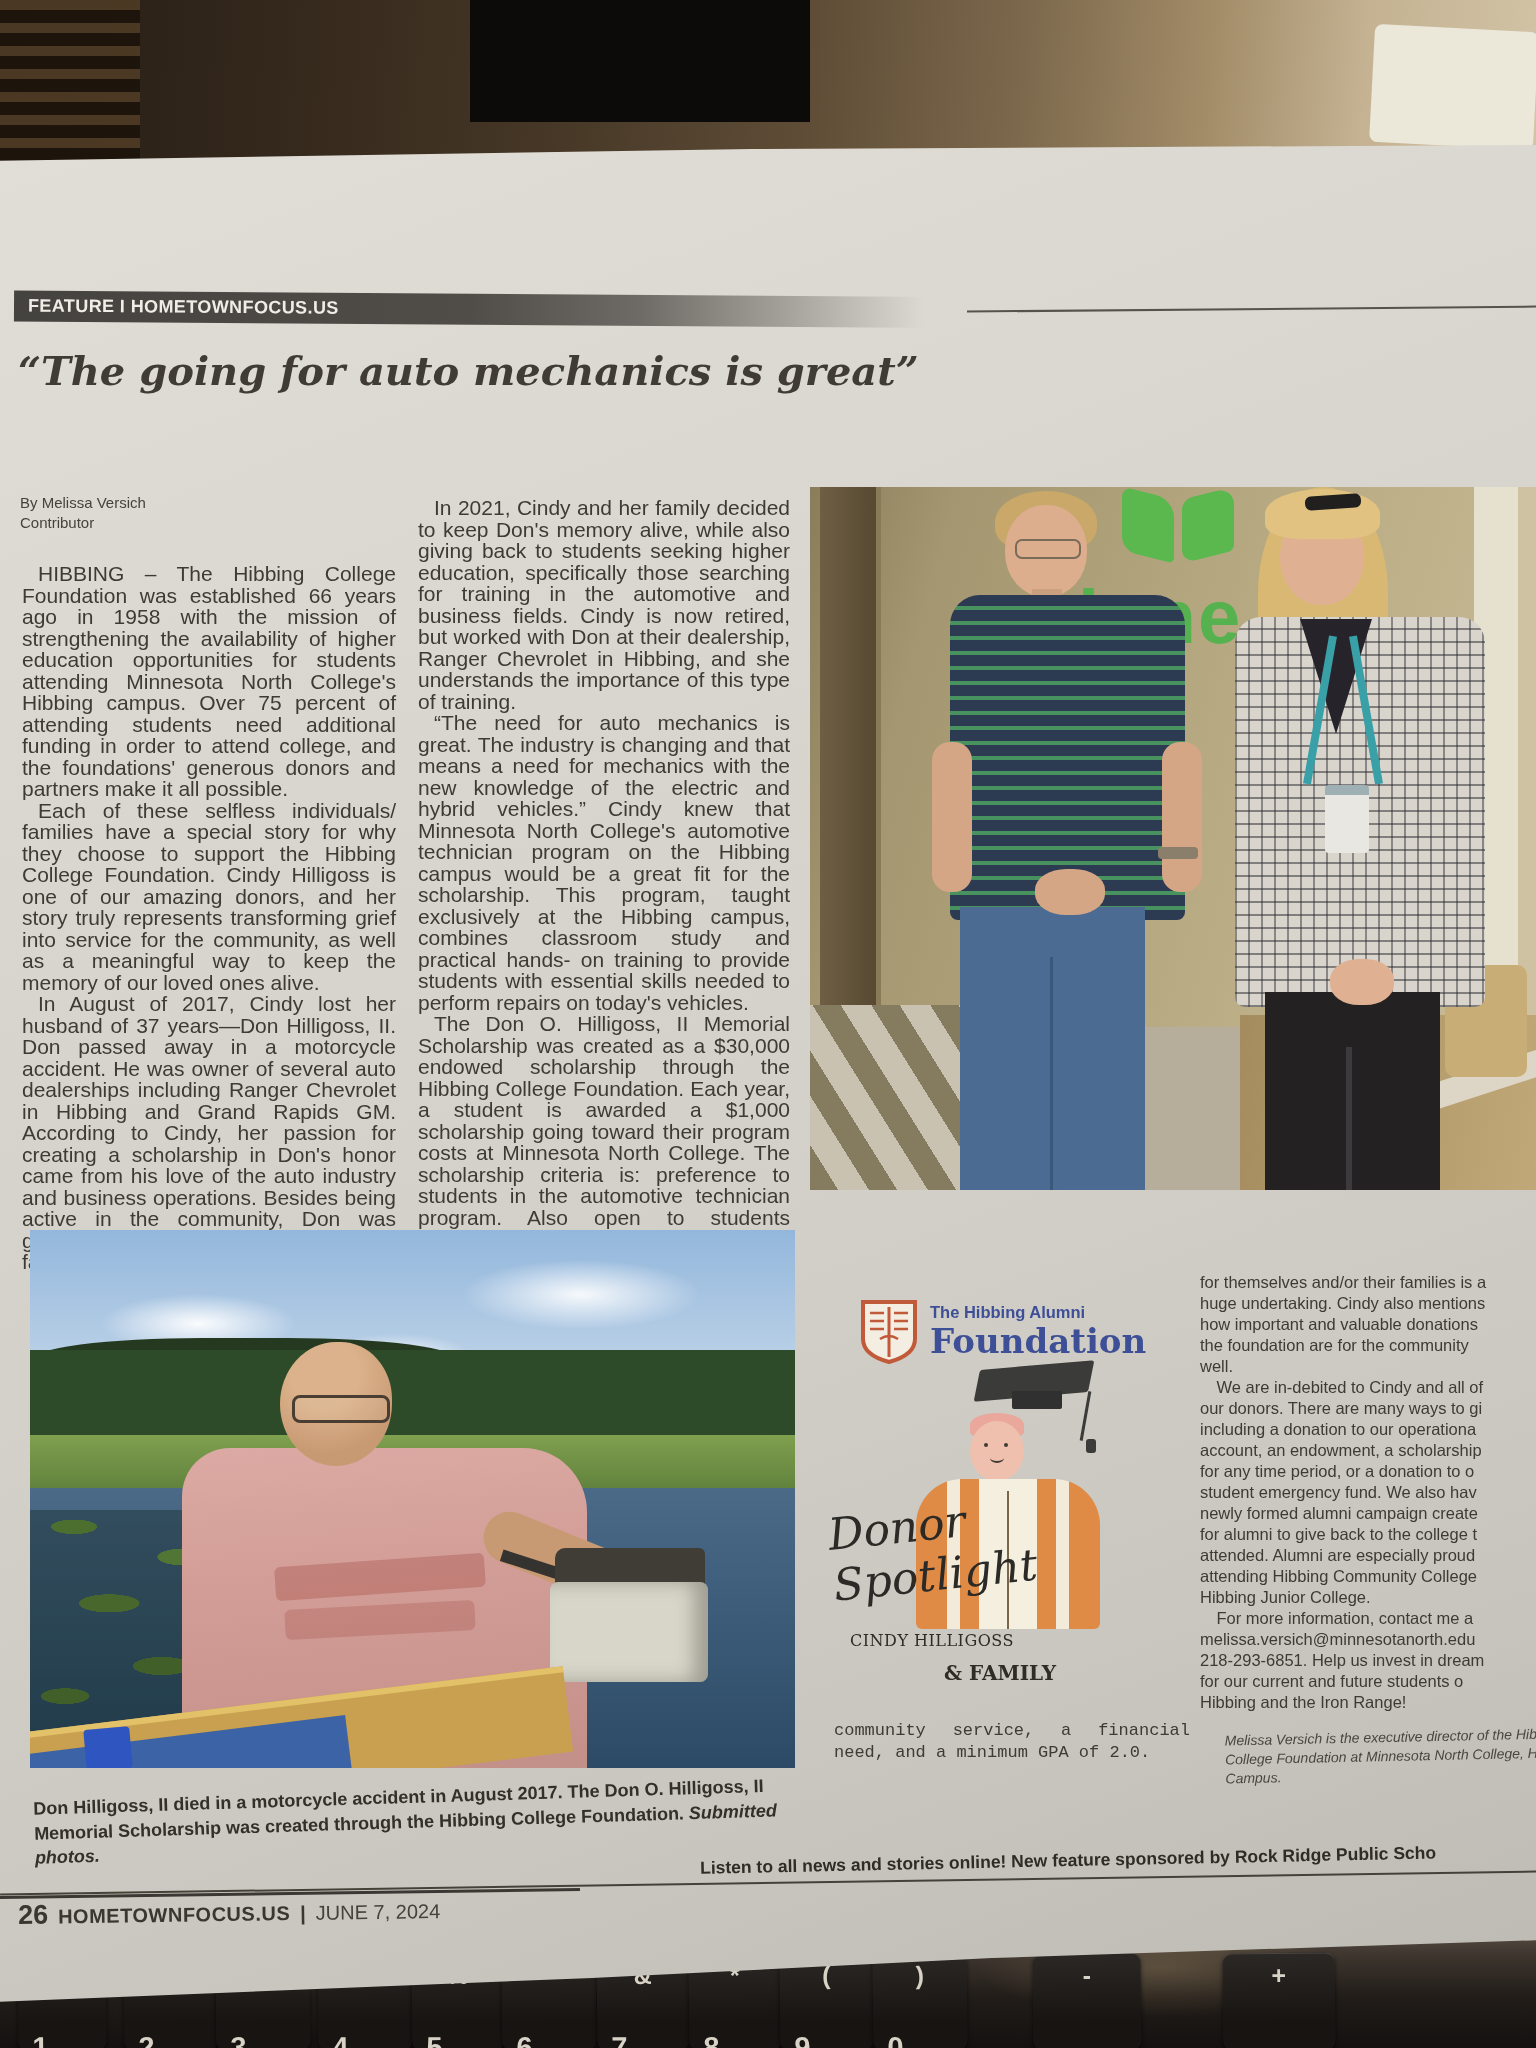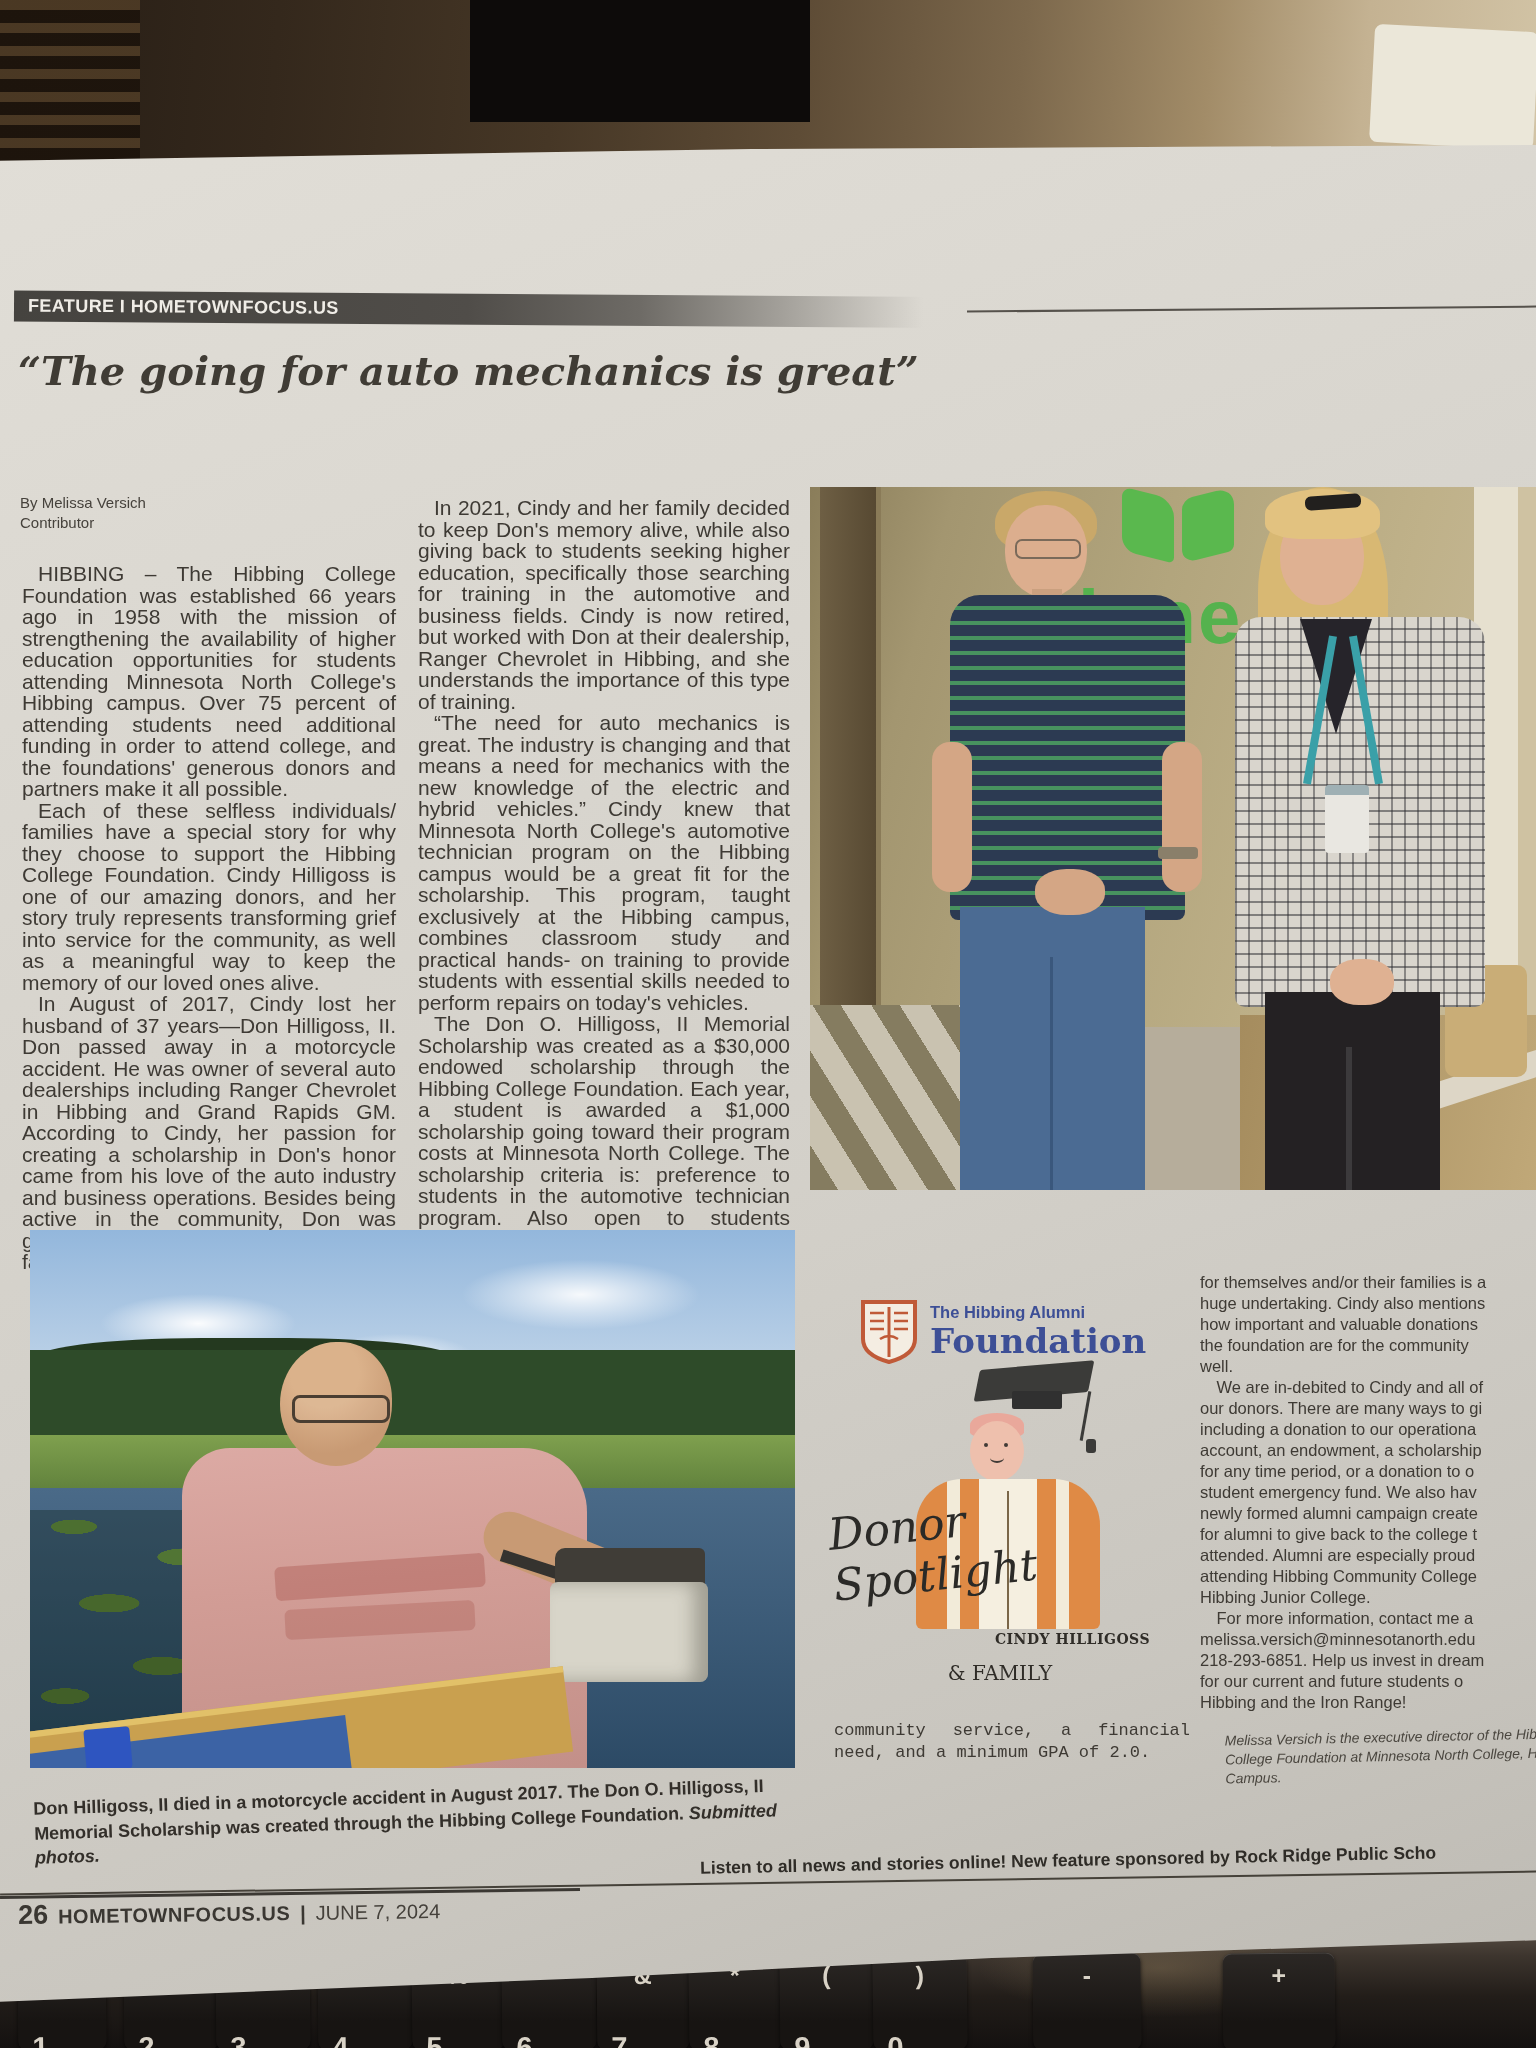--- a/index.html
+++ b/index.html
@@ -153,24 +153,24 @@
   .sp-hair{left:120px;top:118px;width:54px;height:24px;background:#e9a89b;border-radius:50% 50% 20% 20%;}
   .sp-face{left:120px;top:126px;width:54px;height:60px;background:#eec0ad;border-radius:50%;}
   .sp-eye{width:4px;height:4px;background:#403a36;border-radius:50%;}
   .sp-eyeL{left:134px;top:148px;} .sp-eyeR{left:154px;top:148px;}
   .sp-smile{left:140px;top:158px;width:14px;height:8px;border-bottom:2px solid #403a36;border-radius:0 0 50% 50%;}
   .sp-gown{left:66px;top:184px;width:184px;height:150px;border-radius:46px 46px 6px 6px;
     background:linear-gradient(90deg,#df8a45 0 17%,#f2ebd9 17% 24%,#df8a45 24% 34%,#f5efe0 34% 66%,#df8a45 66% 76%,#f2ebd9 76% 83%,#df8a45 83% 100%);}
   .sp-seam{left:157px;top:196px;width:2px;height:138px;background:#7a6648;}
   .sp-script{left:-20px;top:196px;width:345px;font-family:"DejaVu Serif",serif;font-style:italic;
     font-size:44px;color:#2b2a27;transform:rotate(-6deg);}
-  .sp-name{left:0;top:336px;width:300px;text-align:right;font-family:"DejaVu Serif",serif;
-    font-weight:bold;font-size:14px;letter-spacing:.5px;color:#2f2c27;}
+  .sp-name{left:0;top:336px;width:300px;text-align:left;font-family:"DejaVu Serif",serif;
+    font-weight:normal;font-size:16px;letter-spacing:.5px;color:#2f2c27;}
   .sp-family{left:0;top:366px;width:300px;text-align:center;font-family:"DejaVu Serif",serif;
-    font-weight:normal;font-size:20px;color:#2f2c27;}
+    font-weight:bold;font-size:20px;color:#2f2c27;}
   
   .sponsor{left:708px;top:1704px;width:846px;font-size:17.5px;font-weight:bold;color:#2f2c27;transform:rotate(-1.2deg);}
   .ruleMain{left:8px;top:1737px;width:1538px;border-top:2px solid #454139;transform:rotate(-.85deg);}
   .ruleLeft{left:8px;top:1747px;width:580px;border-top:3px solid #3b3833;transform:rotate(-.8deg);}
   .footLeft{left:26px;top:1752px;display:flex;align-items:baseline;gap:10px;color:#3a3732;transform:rotate(-.8deg);}
   .footLeft .pg{font-size:27px;font-weight:800;}
   .footLeft .site{font-size:20px;font-weight:800;letter-spacing:.5px;}
   .footLeft .sep{font-size:20px;font-weight:bold;}
   .footLeft .date{font-size:20px;color:#45413b;}
 </style>

